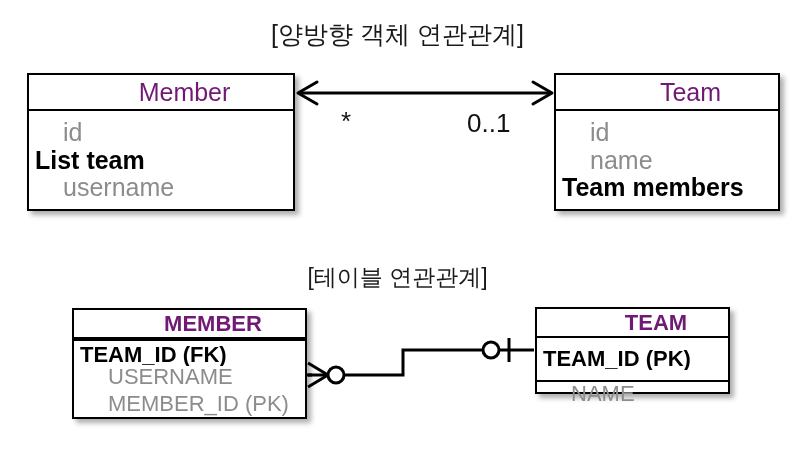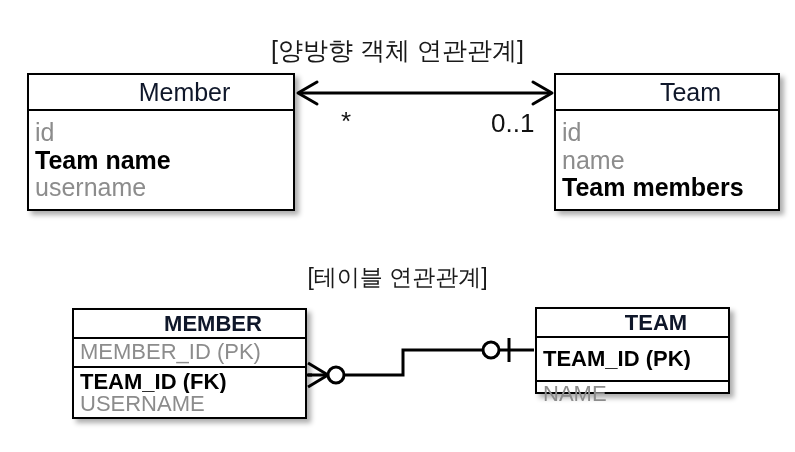--- a/index.html
+++ b/index.html
@@ -33,21 +33,21 @@
   
   .box {
     position: absolute;
     background: #ffffff;
     border: 2.5px solid #000000;
     box-sizing: border-box;
     box-shadow: 4px 4px 5px rgba(0,0,0,0.32);
   }
   .box-header {
     text-align: center;
-    color: #0f172a;
+    color: #701a75;
     box-sizing: border-box;
     border-bottom: 2.5px solid #000000;
     display: flex;
     align-items: center;
     justify-content: center;
     white-space: nowrap;
     overflow: hidden;
     padding-left: 47px;
   }
   .box-section {
@@ -58,21 +58,21 @@
     justify-content: center;
   }
   .box-section.divided {
     border-top: 2.5px solid #000000;
   }
   .attr {
     white-space: nowrap;
     line-height: 1.02;
     overflow: hidden;
   }
-  .attr.muted   { color: #8c8c8c; font-weight: 400; }
+  .attr.muted   { color: #8c8c8c; font-weight: 400; margin-left: 28px; }
   .attr.strong  { color: #000000; font-weight: 700; }
 
   
   .uml .box-header { font-size: 25px; font-weight: 400; height: 36px; }
   .uml .attr { font-size: 25px; padding: 1px 0; }
 
   
   .erd .box-header { font-size: 22px; font-weight: 700; height: 29px; }
   .erd .attr { font-size: 22px; padding: 0; }
 
@@ -93,53 +93,53 @@
     width: 795px;
     height: 452px;
     pointer-events: none;
   }
 </style>
 </head>
 <body>
 
 <div id="canvas">
 
-  <div class="section-title" style="left:0; top:34px; width:795px;">[양방향 객체 연관관계]</div>
+  <div class="section-title" style="left:0; top:18px; width:795px;">[양방향 객체 연관관계]</div>
 
   <div class="box uml" style="left:27px; top:73px; width:268px; height:138px;">
     <div class="box-header">Member</div>
     <div class="box-section" style="height:99px;">
       <div class="attr muted">id</div>
-      <div class="attr strong">Team name</div>
+      <div class="attr strong">List team</div>
       <div class="attr muted">username</div>
     </div>
   </div>
 
   <div class="box uml" style="left:554px; top:73px; width:226px; height:138px;">
     <div class="box-header">Team</div>
     <div class="box-section" style="height:99px;">
       <div class="attr muted">id</div>
       <div class="attr muted">name</div>
       <div class="attr strong">Team members</div>
     </div>
   </div>
 
   <div class="mult-label" style="left:341px; top:106px;">*</div>
-  <div class="mult-label" style="left:491px; top:108px;">0..1</div>
+  <div class="mult-label" style="left:467px; top:108px;">0..1</div>
 
   <div class="section-title" style="left:0; top:262px; width:795px; font-size:23px;">[테이블 연관관계]</div>
 
   <div class="box erd" style="left:72px; top:308px; width:235px; height:111px;">
     <div class="box-header">MEMBER</div>
-    <div class="box-section" style="height:27px;">
-      <div class="attr muted">MEMBER_ID (PK)</div>
-    </div>
     <div class="box-section divided" style="height:52px;">
       <div class="attr strong">TEAM_ID (FK)</div>
       <div class="attr muted">USERNAME</div>
+    </div>
+    <div class="box-section" style="height:27px;">
+      <div class="attr muted">MEMBER_ID (PK)</div>
     </div>
   </div>
 
   <div class="box erd" style="left:535px; top:307px; width:195px; height:87px;">
     <div class="box-header">TEAM</div>
     <div class="box-section" style="height:42px;">
       <div class="attr strong">TEAM_ID (PK)</div>
     </div>
     <div class="box-section divided" style="height:27px;">
       <div class="attr muted">NAME</div>

